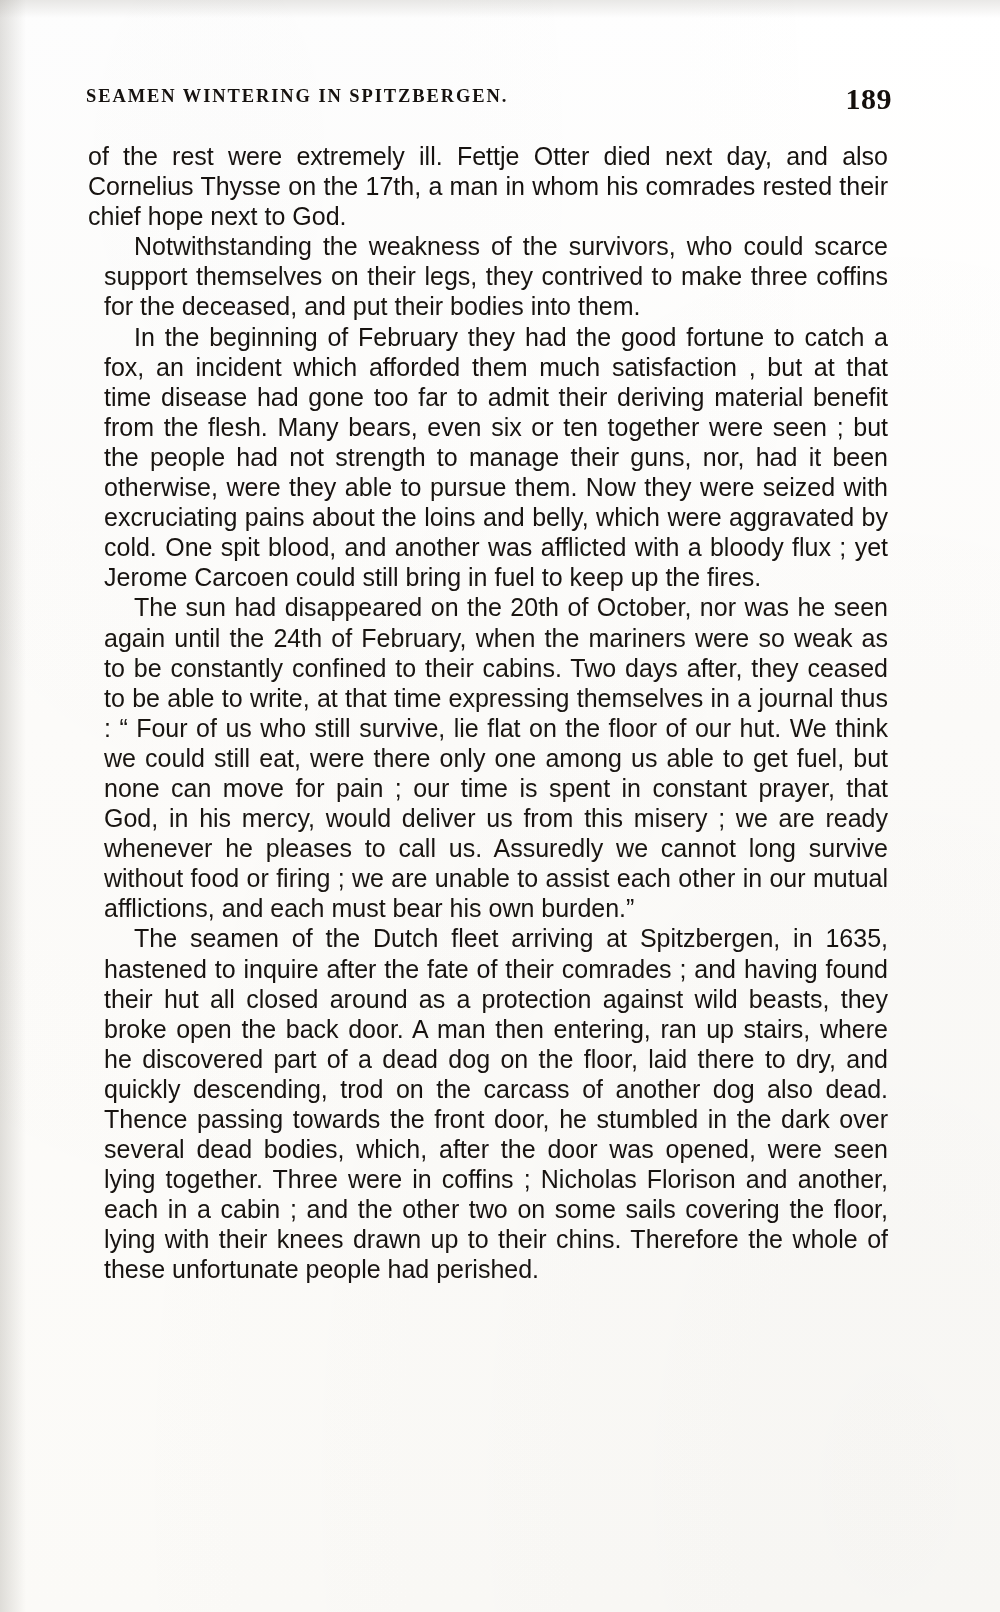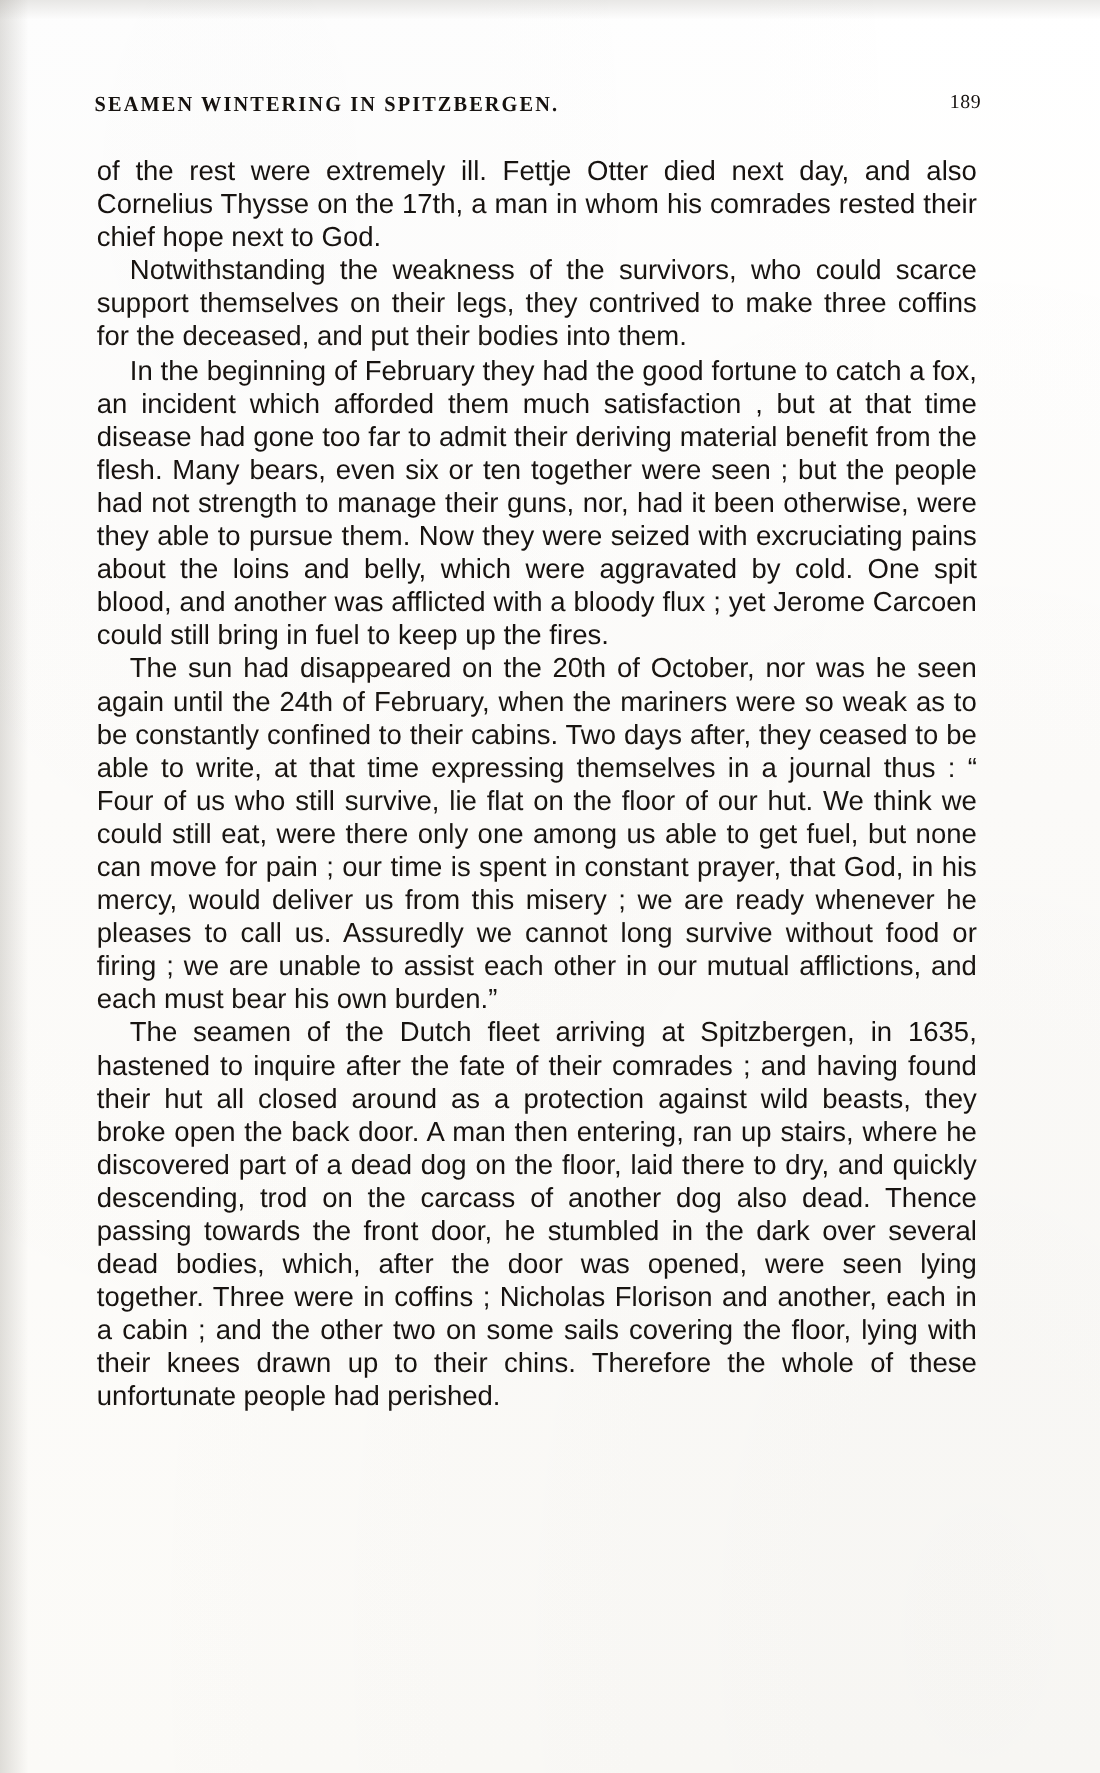--- a/index.html
+++ b/index.html
@@ -67,22 +67,22 @@
     color: #16120f;
     white-space: nowrap;
     transform: scaleY(1.06);
     transform-origin: left bottom;
   }
   .page-number {
     position: absolute;
     right: 14px;
     top: -4px;
     font-family: "Liberation Serif", serif;
-    font-size: 18px;
-    font-weight: 400;
+    font-size: 30px;
+    font-weight: 700;
     color: #140f0c;
     letter-spacing: 0.5px;
   }
 
   .body-text {
     position: absolute;
     left: 88px;
     top: 141px;
     width: 800px;
   }
@@ -93,21 +93,21 @@
     line-height: 30.1px;
     text-align: justify;
     text-justify: inter-word;
     color: #17130f;
     text-indent: 30px;
     -webkit-font-smoothing: none;
   }
   p.first {
     text-indent: 0;
   }
-  p + p { margin-top: 0; }
+  p + p { margin-top: 0; margin-left: 16px; }
 
   
   .body-text p:nth-child(odd) { color: #171310; }
   .body-text p:nth-child(even) { color: #191511; }
 </style>
 </head>
 <body>
 
 <div class="page">
   <div class="paper-tint"></div>

